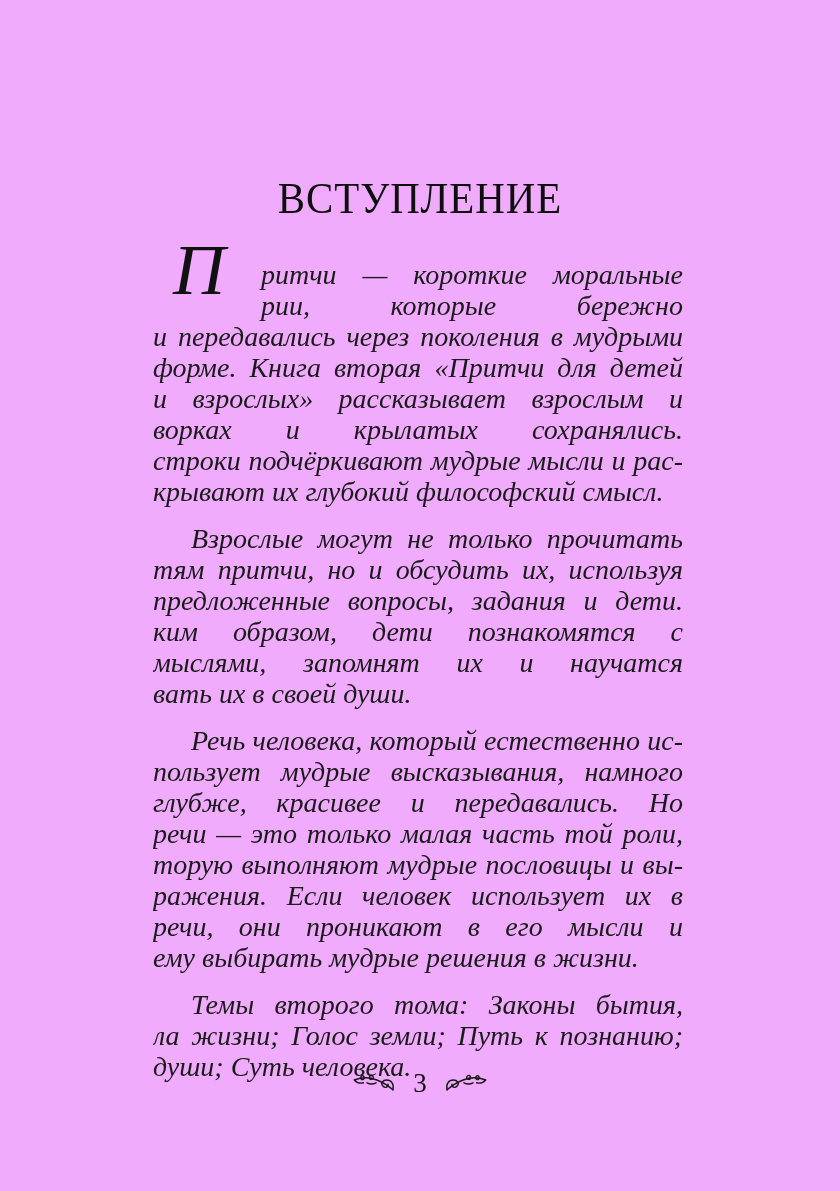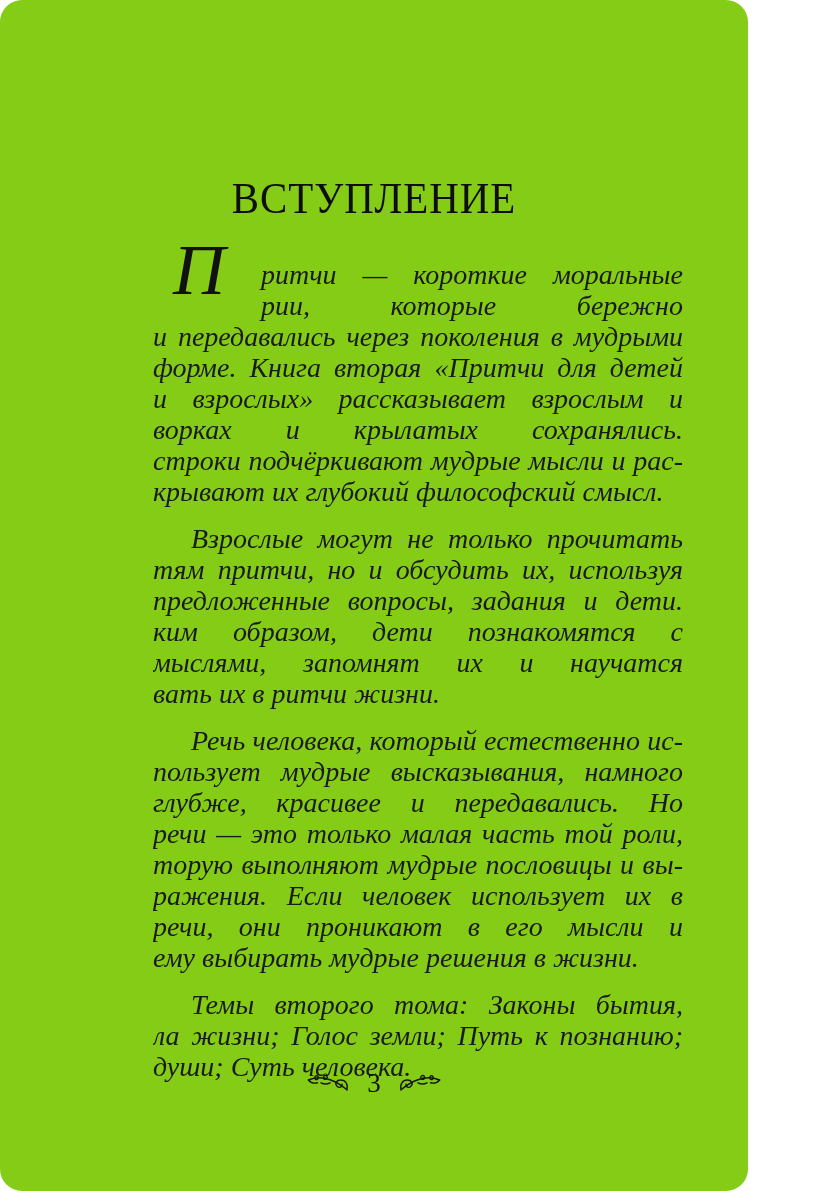--- a/index.html
+++ b/index.html
@@ -1,25 +1,24 @@
 <!DOCTYPE html>
 <html lang="ru"><head>
 <meta charset="utf-8">
 <style>
   html, body { margin: 0; padding: 0; }
   body { background: #ffffff; font-family: "Liberation Serif", serif; }
 
   .page {
     position: relative;
-    width: 748px;
+    width: 840px;
     height: 1191px;
-    background: #84cc16;
+    background: #f0abfc;
     overflow: hidden;
     color: #1a1a1a;
-    border-radius: 22px;
   }
 
   
   .title {
     position: absolute;
     top: 173px;
     left: 0;
     width: 100%;
     margin: 0;
     text-align: center;
@@ -111,21 +110,21 @@
         <div class="line">ворках и крылатых сохранялись. Поэтические</div>
         <div class="line">строки подчёркивают мудрые мысли и рас-</div>
         <div class="line last">крывают их глубокий философский смысл.</div>
       </div>
       <div class="paragraph">
         <div class="line first-indent">Взрослые могут не только прочитать де-</div>
         <div class="line">тям притчи, но и обсудить их, используя</div>
         <div class="line">предложенные вопросы, задания и дети. Та-</div>
         <div class="line">ким образом, дети познакомятся с мудрыми</div>
         <div class="line">мыслями, запомнят их и научатся использо-</div>
-        <div class="line last">вать их в ритчи жизни.</div>
+        <div class="line last">вать их в своей души.</div>
       </div>
       <div class="paragraph">
         <div class="line first-indent">Речь человека, который естественно ис-</div>
         <div class="line">пользует мудрые высказывания, намного</div>
         <div class="line">глубже, красивее и передавались. Но красота</div>
         <div class="line">речи — это только малая часть той роли, ко-</div>
         <div class="line">торую выполняют мудрые пословицы и вы-</div>
         <div class="line">ражения. Если человек использует их в своей</div>
         <div class="line">речи, они проникают в его мысли и помогают</div>
         <div class="line last">ему выбирать мудрые решения в жизни.</div>

